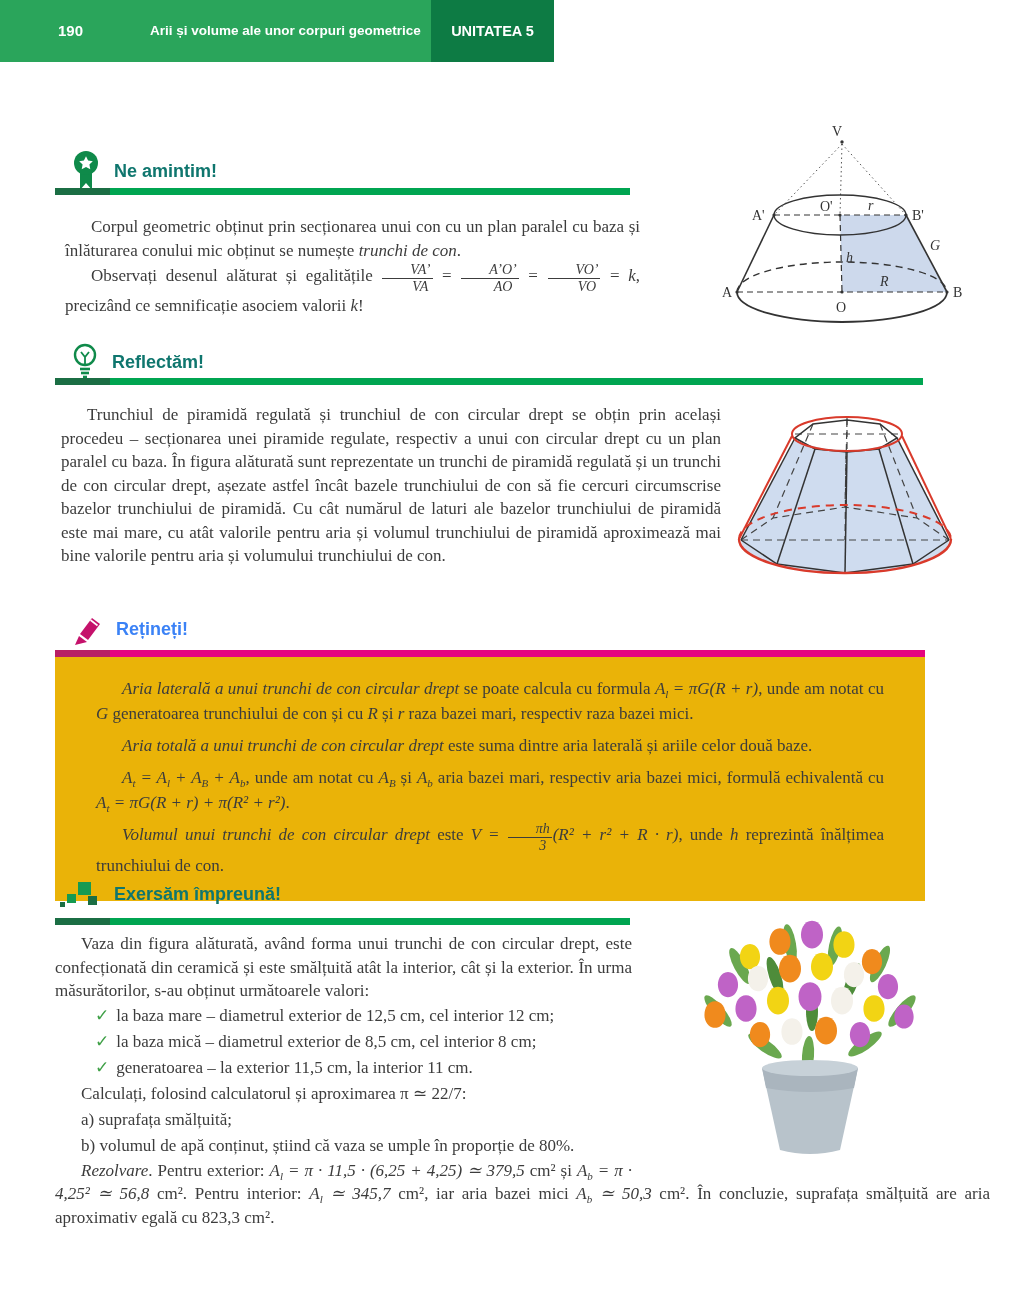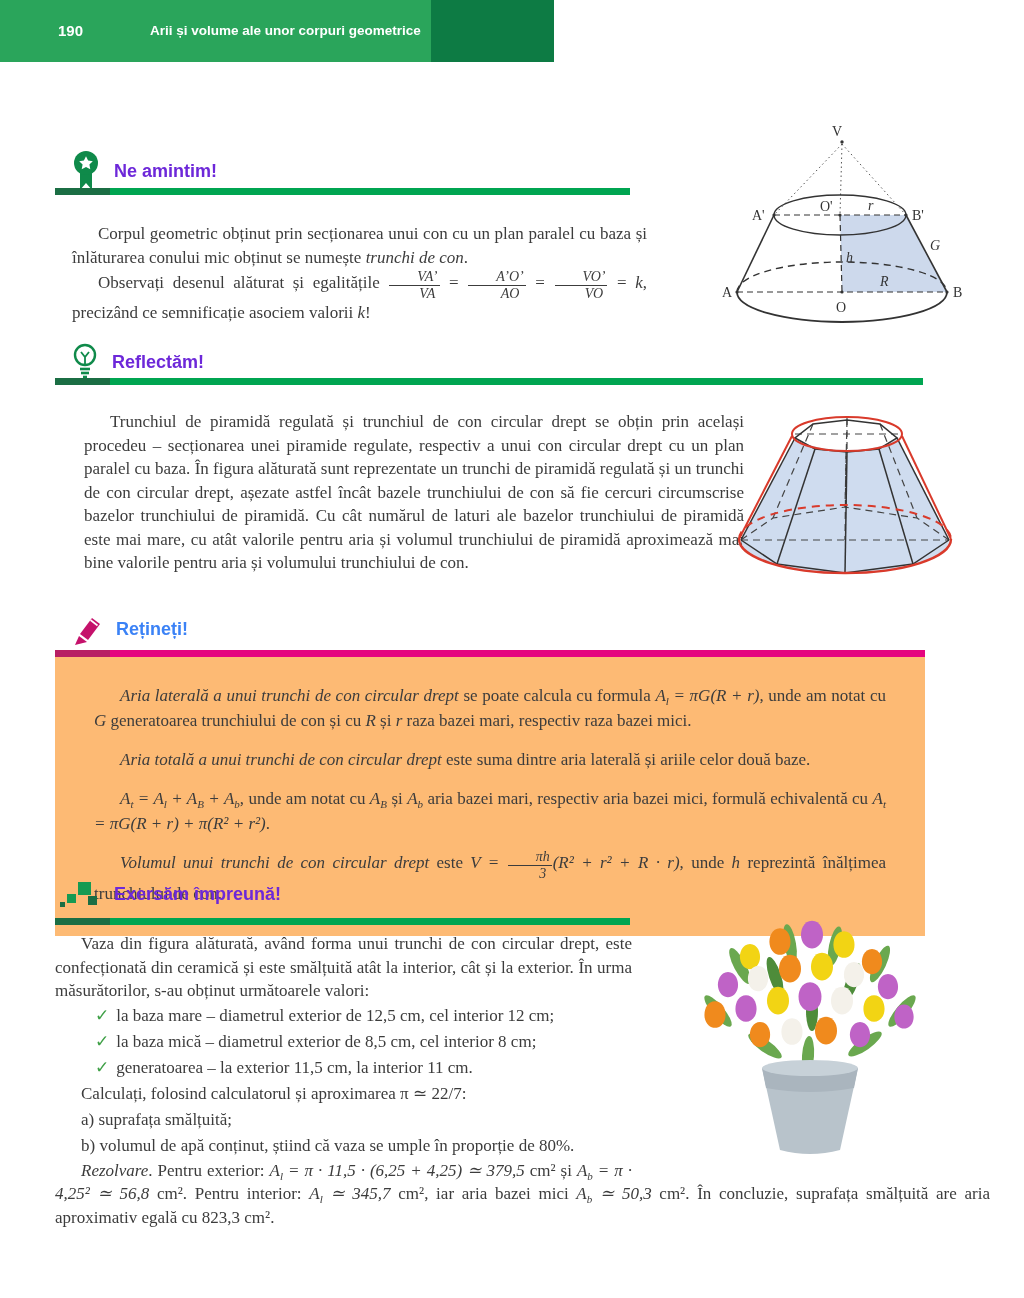--- a/index.html
+++ b/index.html
@@ -17,44 +17,44 @@
   .topbar .unit{position:absolute;left:431px;top:0;width:123px;height:62px;line-height:62px;text-align:center;
         font-family:"Liberation Sans",sans-serif;font-weight:bold;font-size:14.5px;color:#ffffff;}
 
   
   h1.title{position:absolute;left:60px;top:98px;margin:0;font-family:"Liberation Sans",sans-serif;
         font-size:21px;font-weight:bold;color:#3a3a3a;letter-spacing:.2px;}
 
   
   .sec-head{position:absolute;display:flex;align-items:center;gap:12px;}
   .sec-title{font-family:"Liberation Sans",sans-serif;font-weight:bold;font-size:18px;}
-  .green-t{color:#6d28d9;}
+  .green-t{color:#0f766e;}
   .pink-t{color:#3b82f6;}
   .rule{position:absolute;height:7px;background:#00a551;}
   .rule .dark{position:absolute;left:0;top:0;height:7px;width:55px;background:#1b6e44;}
   .rule.pink{background:#e5057f;}
   .rule.pink .dark{background:#b81f64;}
 
   
-  .para{font-size:17px;line-height:23.5px;text-align:justify;margin:14px;}
+  .para{font-size:17px;line-height:23.5px;text-align:justify;margin:7px;}
   .indent{text-indent:26px;}
   sub{font-size:11px;line-height:0;}
   i,.m,.frac{font-style:italic;}
   .frac{display:inline-block;text-align:center;vertical-align:-10px;line-height:1;margin:0 1px;}
   .frac .ft{display:block;font-size:14px;padding:0 2px 1px;border-bottom:1.3px solid #3c3c3c;}
   .frac .fb{display:block;font-size:14px;padding-top:1px;}
   .rad{font-style:normal;}
   .sqr{display:inline-block;border-top:1.5px solid #3c3c3c;line-height:1.05;padding:0 1px;}
 
   .remember-p{position:absolute;left:58px;width:575px;}
-  .reflect-p{position:absolute;left:70px;width:660px;}
+  .reflect-p{position:absolute;left:54px;width:660px;}
 
   
   .pinkbox{position:absolute;left:55px;top:657px;width:870px;box-sizing:border-box;
-        background:#fdba74;padding:12px 25px 16px;}
+        background:#eab308;padding:12px 34px 16px;}
   .pinkbox .para{line-height:25px;}
 
   
   .practice-body{position:absolute;left:55px;top:932px;width:935px;font-size:17px;line-height:26px;}
   .practice-body .vasefloat{float:right;width:350px;height:242px;margin:-16px 0 4px 8px;}
   .bullet{padding-left:40px;text-align:left;}
   .check{color:#3fa047;font-style:normal;margin-right:7px;}
   .plain-ind{padding-left:26px;text-align:left;}
   .sol{margin:0;text-align:justify;}
 
@@ -65,20 +65,21 @@
 </head>
 <body>
 
 <div class="page">
 
   <div class="topbar">
     <div class="bar-light"></div>
     <div class="bar-dark"></div>
     <span class="pagenum">190</span>
     <span class="chapter">Arii și volume ale unor corpuri geometrice</span>
+    <span class="unit">UNITATEA 5</span>
   </div>
 
 
   <div class="sec-head" style="left:70px;top:150px;">
     <svg width="32" height="42" viewBox="0 0 32 42">
       <path d="M10,20 L10,40 L16,33 L22,40 L22,20 Z" fill="#0f8a4a"></path>
       <circle cx="16" cy="13" r="12" fill="#0f8a4a"></circle>
       <path d="M16,6.2 L18.1,10.6 L22.8,11.2 L19.4,14.5 L20.3,19.2 L16,16.9 L11.7,19.2 L12.6,14.5 L9.2,11.2 L13.9,10.6 Z" fill="#ffffff"></path>
     </svg>
     <span class="sec-title green-t">Ne amintim!</span>

